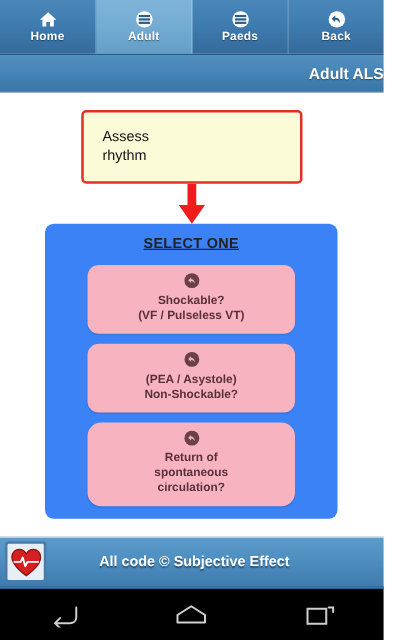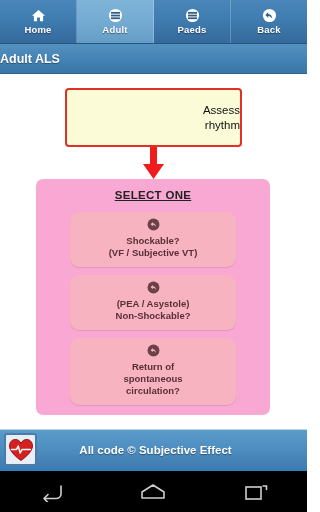--- a/index.html
+++ b/index.html
@@ -37,56 +37,57 @@
   }
   .tab .tlabel {
     font-size:9.5px; font-weight:bold; color:#ffffff;
     text-shadow:0 1px 1px rgba(0,0,0,0.45);
     letter-spacing:0.2px;
   }
 
   
   .titlebar {
     position:absolute; left:0; top:44px; width:307px; height:30px;
-    display:flex; align-items:center; justify-content:flex-start;
+    display:flex; align-items:center; justify-content:flex-end;
     background:linear-gradient(to bottom,#5290c0 0%,#4584b6 50%,#3a76a8 100%);
     border-bottom:1px solid #2d6391;
   }
   .titlebar .ttext {
     font-size:12.5px; font-weight:bold; color:#ffffff;
     text-shadow:0 1px 1px rgba(0,0,0,0.4);
   }
 
   
   .content {
     position:absolute; left:0; top:75px; width:307px; height:354px;
     background:#ffffff;
   }
 
   .assessbox {
     position:absolute; left:65px; top:13px; width:177px; height:59px;
     background:#fbfbd8;
     border:2px solid #e03127;
     border-radius:4px;
     display:flex; flex-direction:column;
-    align-items:flex-end; justify-content:center;
+    align-items:flex-start; justify-content:center;
     line-height:15px;
+    padding-left:15px;
   }
   .assessbox span {
     font-size:11.5px; color:#111111;
   }
 
   .arrow {
     position:absolute; left:142px; top:72px;
     width:23px; height:33px;
   }
 
   .panel {
     position:absolute; left:36px; top:104px; width:234px; height:236px;
-    background:#f9a8d4;
+    background:#3b82f6;
     border-radius:7px;
   }
   .panel-title {
     position:absolute; left:0; top:10px; width:234px;
     text-align:center;
     font-size:11.5px; font-weight:bold; color:#222222;
     text-decoration:underline;
     letter-spacing:0.3px;
   }
 
@@ -97,21 +98,21 @@
   .opt {
     background:#f7b3c0;
     border-radius:9px;
     padding:6px 4px 8px 4px;
     display:flex; flex-direction:column;
     align-items:center; justify-content:space-between;
     cursor:pointer;
     box-shadow:0 1px 1px rgba(0,0,0,0.10);
   }
   .opt.h2 { min-height:54px; }
-  .opt.h3 { min-height:66px; }
+  .opt.h3 { min-height:66px;border-radius:11px; }
   .opt .oicon {
     width:13px; height:13px; margin-bottom:4px;
     display:flex; align-items:center; justify-content:center;
   }
   .opt .otext {
     font-size:9.5px; font-weight:bold; color:#5a3038;
     text-align:center; line-height:12px;
   }
 
   
@@ -224,21 +225,21 @@
       <div class="optlist">
 
         <div class="opt h2">
           <span class="oicon">
             <svg width="13" height="13" viewBox="0 0 14 14">
               <circle cx="7" cy="7" r="6.4" fill="#6b4148"></circle>
               <path d="M9.3 9.6 C9.6 7.5 8.6 5.9 6.3 5.7 L6.3 4.2 L3.9 6.6 L6.3 9.0 L6.3 7.4 C7.8 7.5 8.6 8.2 9.3 9.6 Z" fill="#f7b3c0"></path>
             </svg>
           </span>
           <span class="otext">Shockable?</span>
-          <span class="otext">(VF / Subjective VT)</span>
+          <span class="otext">(VF / Pulseless VT)</span>
         </div>
 
         <div class="opt h2">
           <span class="oicon">
             <svg width="13" height="13" viewBox="0 0 14 14">
               <circle cx="7" cy="7" r="6.4" fill="#6b4148"></circle>
               <path d="M9.3 9.6 C9.6 7.5 8.6 5.9 6.3 5.7 L6.3 4.2 L3.9 6.6 L6.3 9.0 L6.3 7.4 C7.8 7.5 8.6 8.2 9.3 9.6 Z" fill="#f7b3c0"></path>
             </svg>
           </span>
           <span class="otext">(PEA / Asystole)</span>

